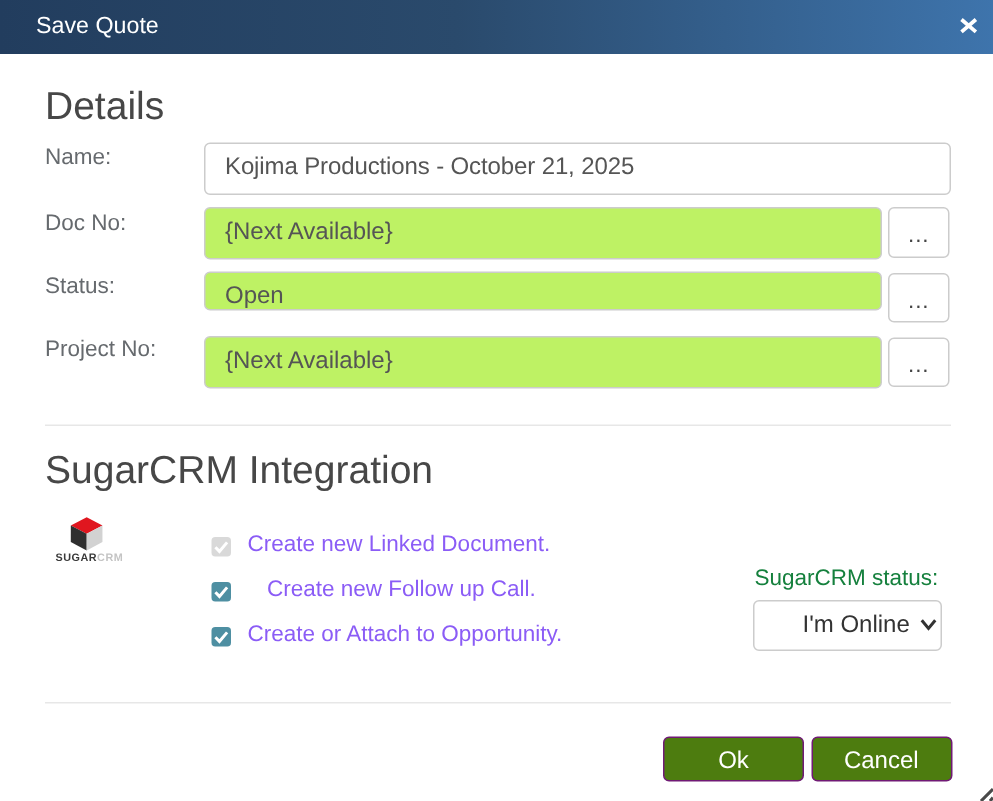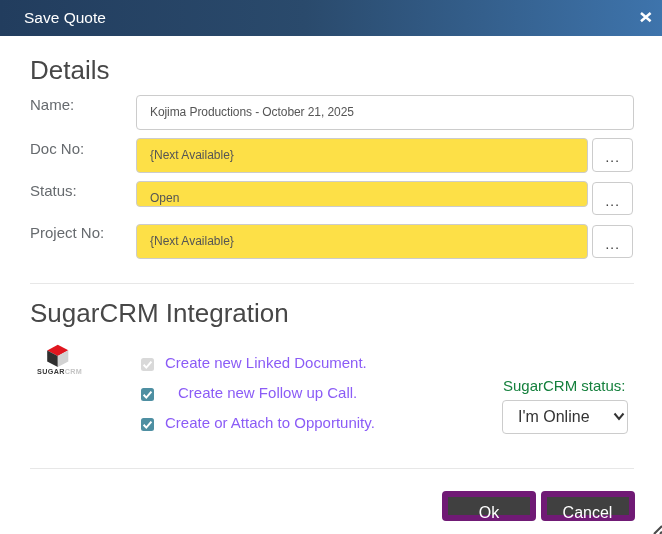--- a/index.html
+++ b/index.html
@@ -4,31 +4,31 @@
 <style>
   * { margin:0; padding:0; box-sizing:border-box; }
   html,body { width:662px; height:534px; background:#ffffff; overflow:hidden;
     font-family:"Liberation Sans", sans-serif; }
   .abs { position:absolute; }
   .tb { left:0; top:0; width:662px; height:36px;
     background:linear-gradient(to right,#223d5e 0%,#2a4a6c 46%,#3e74ac 100%); }
   .tb-title { left:24px; top:0; height:35px; line-height:35px; font-size:15.5px; color:#fff; }
   .heading { font-size:26px; color:#474747; line-height:24px; }
   .lbl { font-size:15px; color:#666a6e; line-height:18px; }
-  .inpt { border:1px solid #cccccc; border-radius:4px; font-size:12px; color:#555;
+  .inpt { border:1px solid #cccccc; border-radius:4px; font-size:16px; color:#555;
     line-height:32.6px; padding-left:13px; letter-spacing:-0.08px; }
-  .gray { background:#fde047; letter-spacing:0; }
+  .gray { background:#bef264; letter-spacing:0; }
   .dots { left:592px; width:41px; height:33.6px; background:#fff; border:1px solid #cccccc;
     border-radius:4px; text-align:center; color:#444; font-size:15px; line-height:36px; letter-spacing:0.6px; }
   .hr { left:30px; width:604px; height:1px; background:#e7e7e7; }
   .cb { width:13px; height:13px; border-radius:2.5px; left:141px; }
   .cb-on { background:#4e8fa2; }
   .cb-off { background:#d9d9d9; }
   .cbt { left:165px; font-size:15px; color:#8b5cf6; line-height:18px; }
-  .btn { top:491px; width:94px; height:30px; background:#404040; border:6px solid #701a75;
+  .btn { top:491px; width:94px; height:30px; background:#4d7c0f; border:1px solid #701a75;
     border-radius:4px; color:#fff; font-size:16px; text-align:center; line-height:31px; }
 </style>
 </head>
 <body>
   <div class="abs tb"></div>
   <div class="abs tb-title">Save Quote</div>
   <svg class="abs" style="left:639.5px;top:11.8px" width="12" height="11" viewBox="0 0 12 11">
     <path d="M1 1 L10.6 9.3 M10.6 1 L1 9.3" stroke="#ffffff" stroke-width="2.5" fill="none"></path>
   </svg>
 
@@ -72,21 +72,21 @@
   </svg>
   <div class="abs cbt" style="top:384px;margin-left:13px;">Create new Follow up Call.</div>
 
   <div class="abs cb cb-on" style="top:417.8px;"></div>
   <svg class="abs" style="left:141px;top:417.8px;" width="13" height="13" viewBox="0 0 13 13">
     <path d="M2.6 6.8 L5.3 9.6 L10.4 3.6" stroke="#ffffff" stroke-width="2" fill="none"></path>
   </svg>
   <div class="abs cbt" style="top:414px;text-align:right;">Create or Attach to Opportunity.</div>
 
   <div class="abs" style="left:503px;top:377px;font-size:15px;color:#15803d;line-height:18px;">SugarCRM status:</div>
-  <div class="abs" style="left:502px;top:400px;width:126px;height:33.5px;border:1px solid #ccc;border-radius:4px;font-size:16px;color:#333;line-height:31px;padding-left:15px;">I'm Online</div>
+  <div class="abs" style="left:502px;top:400px;width:126px;height:33.5px;border:1px solid #ccc;border-radius:4px;font-size:16px;color:#333;line-height:31px;padding-left:32px;">I'm Online</div>
   <svg class="abs" style="left:612.5px;top:412px;" width="12" height="9" viewBox="0 0 12 9">
     <path d="M1.5 1.5 L6 7 L10.5 1.5" stroke="#333" stroke-width="2" fill="none"></path>
   </svg>
 
   <div class="abs hr" style="top:468px;"></div>
 
   <div class="abs btn" style="left:442px;">Ok</div>
   <div class="abs btn" style="left:540.5px;">Cancel</div>
 
   <svg class="abs" style="left:650px;top:521px;" width="12" height="13" viewBox="0 0 12 13">

